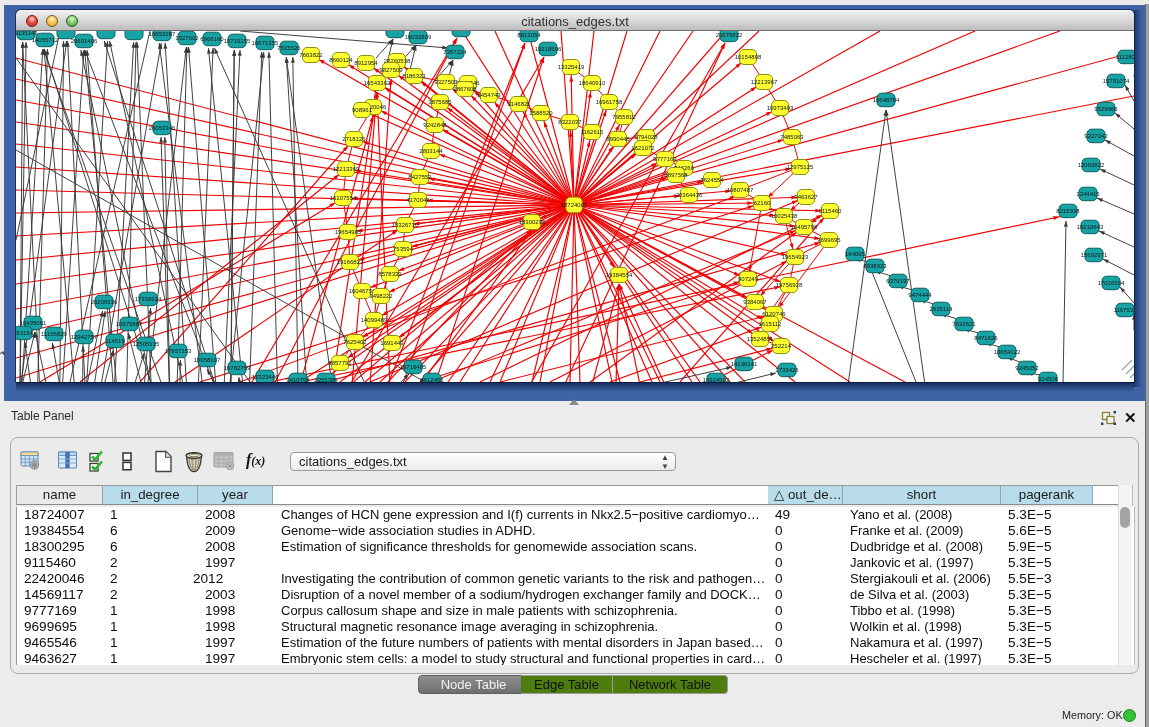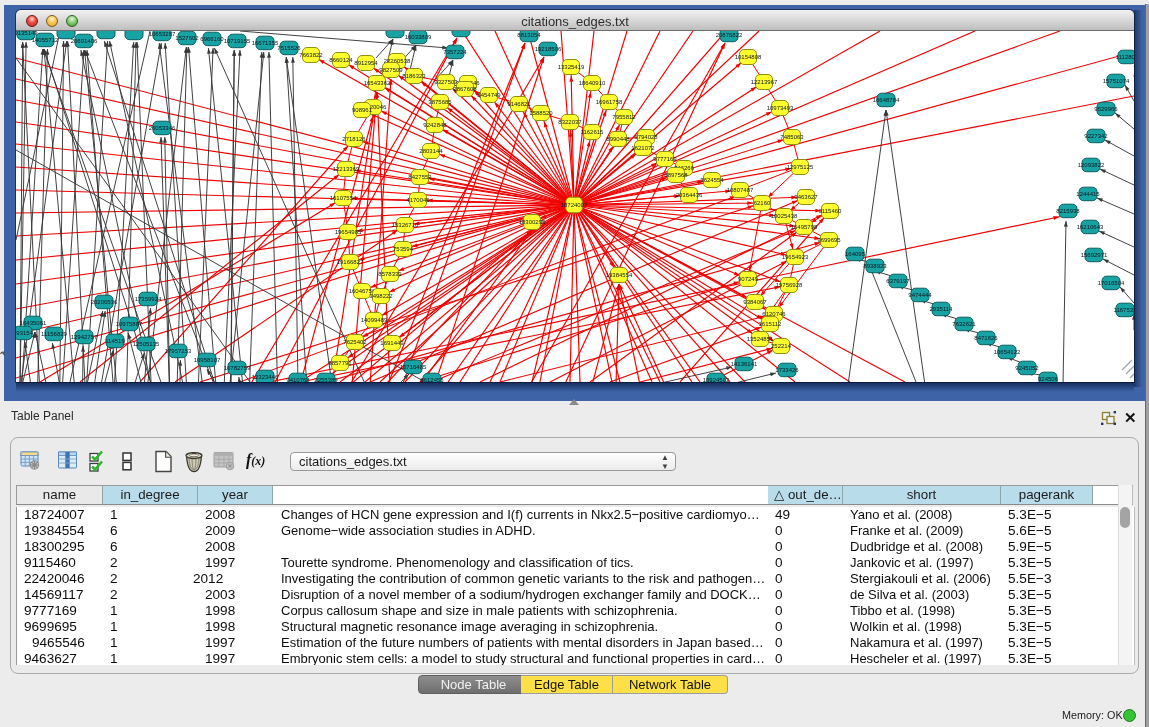--- a/index.html
+++ b/index.html
@@ -15,21 +15,21 @@
 .ticon{position:absolute;top:450px}
 #dropdown{position:absolute;left:290px;top:452px;width:386px;height:19px;border:1px solid #999;border-radius:4px;background:linear-gradient(#fff,#ececec);font-size:13px;color:#1a1a1a;line-height:17px;padding-left:8px}
 #dropdown .arr{position:absolute;right:6px;top:0px;font-size:8px;color:#444;line-height:9px}
 #thead{position:absolute;left:16px;top:485px;width:1117px;height:20px;background:#fff;border-top:1px solid #999;border-bottom:1px solid #8a8a8a;border-left:1px solid #9a9a9a;border-right:1px solid #bbb}
 .hcell{position:absolute;top:0;height:18px;font-size:13.3px;color:#1b1b1b;text-align:center;line-height:18px;border-right:1px solid #8fa6ad}
 #tbody{position:absolute;left:17px;top:507px;width:1117px;height:158px;background:#fff;overflow:hidden;box-shadow:-1px 0 0 #9a9a9a,1px 0 0 #bbb}
 .trow{position:absolute;left:0;width:1117px;height:16px;font-size:13px;line-height:16px;color:#0d0d0d}
 .trow span{position:absolute;top:0;white-space:nowrap} .num{font-size:13.6px} .trow .ttl2{width:485px;overflow:hidden;text-overflow:ellipsis}
 #sbar{position:absolute;left:1118px;top:485px;width:14px;height:180px;background:#f4f4f4;border-left:1px solid #dcdcdc}
 #sthumb{position:absolute;left:1120px;top:507px;width:10px;height:21px;background:#a4a4a4;border-radius:5px}
-.tab{position:absolute;top:675px;height:19px;font-size:13px;text-align:center;border:1px solid #9c9c9c;background:#fde047;color:#111;line-height:18px}
+.tab{position:absolute;top:675px;height:19px;font-size:13px;text-align:center;border:1px solid #9c9c9c;background:#4d7c0f;color:#111;line-height:18px}
 #memok{position:absolute;left:1062px;top:709px;font-size:10.8px;color:#222}
 #memdot{position:absolute;left:1123px;top:709px;width:13px;height:13px;border-radius:50%;background:#35c435;border:1.5px solid #1f7a1f}
 </style></head><body>
 <div id="desk">
     <div class="shbot"></div>
     <div class="shr"></div>
   </div>
 <div id="win">
     <div id="tbar">
       <div class="ttl">citations_edges.txt</div>
@@ -908,29 +908,29 @@
       <span class="num" style="left:188px">2009</span>
       <span class="ttl2" style="left:264px">Genome−wide association studies in ADHD.</span>
       <span class="num" style="left:758px">0</span>
       <span style="left:833px">Franke et al. (2009)</span>
       <span class="num" style="left:991px">5.6E−5</span>
     </div>
     <div class="trow" style="top:32px">
       <span class="num" style="left:7px">18300295</span>
       <span class="num" style="left:93px">6</span>
       <span class="num" style="left:188px">2008</span>
+      <span class="ttl2" style="left:264px">Estimation of significance thresholds for genomewide association scans.</span>
       <span class="num" style="left:758px">0</span>
       <span style="left:833px">Dudbridge et al. (2008)</span>
       <span class="num" style="left:991px">5.9E−5</span>
     </div>
     <div class="trow" style="top:48px">
       <span class="num" style="left:7px">9115460</span>
       <span class="num" style="left:93px">2</span>
       <span class="num" style="left:188px">1997</span>
-      <span class="ttl2" style="left:264px">Tourette syndrome. Phenomenology and classification of tics.</span>
       <span class="num" style="left:758px">0</span>
       <span style="left:833px">Jankovic et al. (1997)</span>
       <span class="num" style="left:991px">5.3E−5</span>
     </div>
     <div class="trow" style="top:64px">
       <span class="num" style="left:7px">22420046</span>
       <span class="num" style="left:93px">2</span>
       <span class="num" style="left:176px">2012</span>
       <span class="ttl2" style="left:264px">Investigating the contribution of common genetic variants to the risk and pathogenesis of ADHD</span>
       <span class="num" style="left:758px">0</span>
@@ -958,21 +958,21 @@
     <div class="trow" style="top:112px">
       <span class="num" style="left:7px">9699695</span>
       <span class="num" style="left:93px">1</span>
       <span class="num" style="left:188px">1998</span>
       <span class="ttl2" style="left:264px">Structural magnetic resonance image averaging in schizophrenia.</span>
       <span class="num" style="left:758px">0</span>
       <span style="left:833px">Wolkin et al. (1998)</span>
       <span class="num" style="left:991px">5.3E−5</span>
     </div>
     <div class="trow" style="top:128px">
-      <span class="num" style="left:15px">9465546</span>
+      <span class="num" style="left:7px">9465546</span>
       <span class="num" style="left:93px">1</span>
       <span class="num" style="left:188px">1997</span>
       <span class="ttl2" style="left:264px">Estimation of the future numbers of patients with mental disorders in Japan based on the national</span>
       <span class="num" style="left:758px">0</span>
       <span style="left:833px">Nakamura et al. (1997)</span>
       <span class="num" style="left:991px">5.3E−5</span>
     </div>
     <div class="trow" style="top:144px">
       <span class="num" style="left:7px">9463627</span>
       <span class="num" style="left:93px">1</span>

